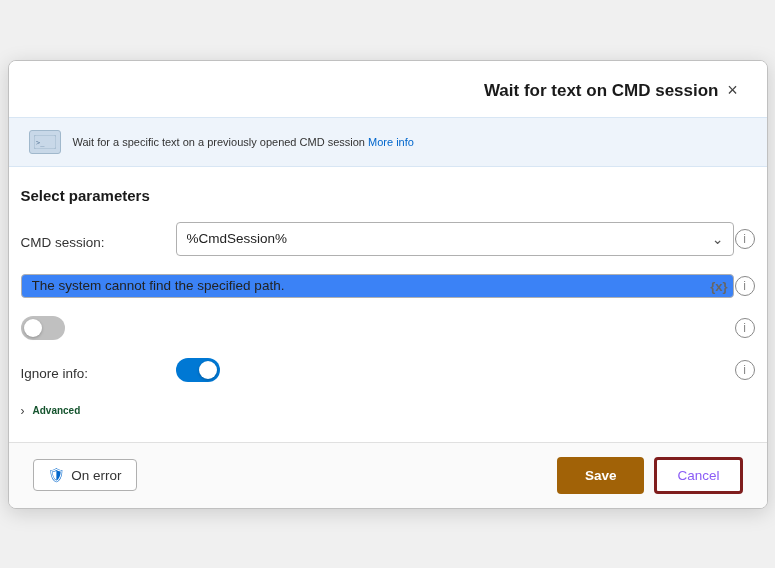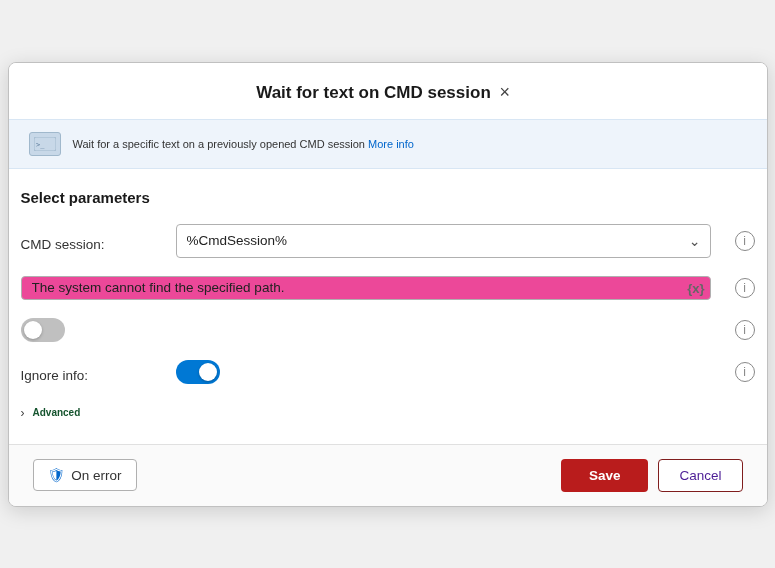--- a/index.html
+++ b/index.html
@@ -15,21 +15,21 @@
     .dialog {
       background: #ffffff;
       border: 1px solid #c0c0c0;
       border-radius: 8px;
       width: 760px;
       box-shadow: 0 4px 20px rgba(0,0,0,0.15);
       overflow: hidden;
     }
     .dialog-header {
       display: flex;
-      justify-content: center;
+      justify-content: flex-end;
       align-items: center;
       padding: 16px 20px 12px 20px;
       background: #ffffff;
     }
     .dialog-title {
       font-size: 17px;
       font-weight: 600;
       color: #1a1a1a;
     }
     .close-btn {
@@ -94,21 +94,21 @@
       font-size: 13.5px;
       color: #333;
       width: 155px;
       flex-shrink: 0;
       margin-top: 8px;
     }
     .form-control-wrap {
       flex: 1;
       display: flex;
       align-items: center;
-      gap: 24px;
+      gap: 1px;
     }
     .select-wrap {
       flex: 1;
       position: relative;
     }
     select {
       width: 100%;
       height: 34px;
       border: 1px solid #b0b0b0;
       border-radius: 4px;
@@ -134,21 +134,21 @@
       position: relative;
     }
     .text-input {
       width: 100%;
       height: 24px;
       border: 1px solid #b0b0b0;
       border-radius: 4px;
       padding: 0 36px 0 10px;
       font-size: 13.5px;
       color: #222;
-      background: #ec4899;
+      background: #3b82f6;
       outline: none;
     }
     .var-btn {
       position: absolute;
       right: 6px;
       top: 50%;
       transform: translateY(-50%);
       background: none;
       border: none;
       cursor: pointer;
@@ -235,33 +235,33 @@
     }
     .shield-icon {
       color: #0066cc;
       font-size: 14px;
     }
     .footer-right {
       display: flex;
       gap: 10px;
     }
     .save-btn {
-      background: #b91c1c;
+      background: #a16207;
       color: #ffffff;
       border: none;
       border-radius: 4px;
       padding: 8px 28px;
       font-size: 13.5px;
       font-weight: 600;
       cursor: pointer;
     }
     .cancel-btn {
       background: #ffffff;
-      color: #4c1d95;
-      border: 1px solid #7f1d1d;
+      color: #8b5cf6;
+      border: 3px solid #7f1d1d;
       border-radius: 4px;
       padding: 8px 20px;
       font-size: 13.5px;
       cursor: pointer;
     }
   </style>
 </head>
 <body>
 
 <div class="dialog">

